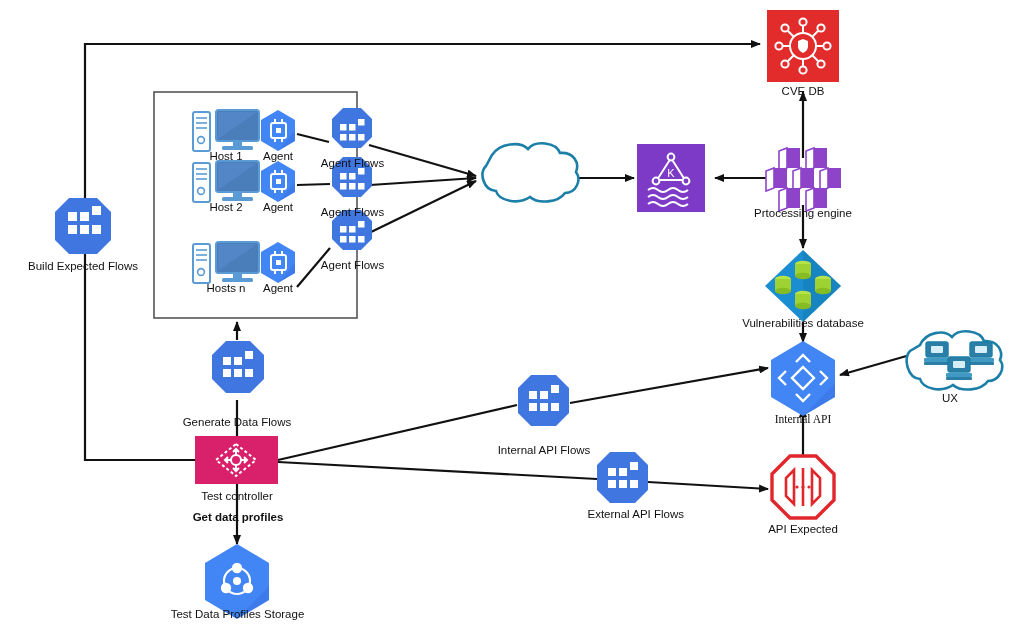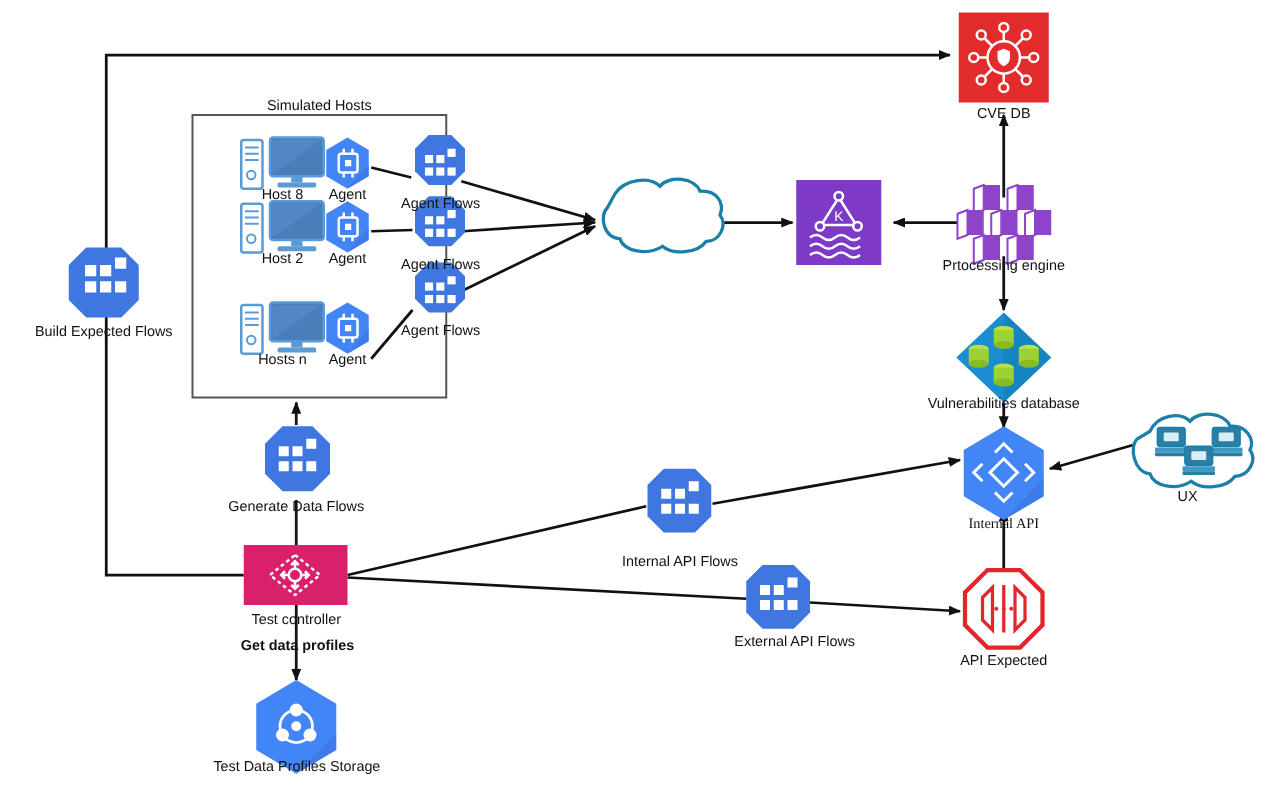--- a/index.html
+++ b/index.html
@@ -412,44 +412,43 @@
         <rect x="608" y="468" width="8" height="8"></rect>
           <rect x="619" y="468" width="8" height="8"></rect>
         <rect x="630" y="462" width="8" height="8"></rect>
         <rect x="608" y="480" width="8" height="8"></rect>
           <rect x="619" y="480" width="8" height="8"></rect>
         <rect x="630" y="480" width="8" height="8"></rect>
       </g>
     </g>
   </svg>
 
-  <div class="lbl" style="left:154px;top:79px;width:203px;">Simulated Hosts</div>
 
   <div class="lbl" style="left:3px;top:260px;width:160px;">Build Expected Flows</div>
 
-  <div class="lbl" style="left:193px;top:150px;width:66px;">Host 8</div>
+  <div class="lbl" style="left:193px;top:150px;width:66px;">Host 1</div>
   <div class="lbl" style="left:248px;top:150px;width:60px;">Agent</div>
   <div class="lbl" style="left:310px;top:157px;width:85px;">Agent Flows</div>
 
   <div class="lbl" style="left:193px;top:201px;width:66px;">Host 2</div>
   <div class="lbl" style="left:248px;top:201px;width:60px;">Agent</div>
   <div class="lbl" style="left:310px;top:206px;width:85px;">Agent Flows</div>
 
   <div class="lbl" style="left:193px;top:282px;width:66px;">Hosts n</div>
   <div class="lbl" style="left:248px;top:282px;width:60px;">Agent</div>
   <div class="lbl" style="left:310px;top:259px;width:85px;">Agent Flows</div>
 
   <div class="lbl" style="left:753px;top:85px;width:100px;">CVE DB</div>
   <div class="lbl" style="left:733px;top:207px;width:140px;">Prtocessing engine</div>
   <div class="lbl" style="left:723px;top:317px;width:160px;">Vulnerabilities database</div>
   <div class="lbl" style="left:753px;top:413px;width:100px;font-family:Liberation Serif, serif;">Internal API</div>
   <div class="lbl" style="left:925px;top:392px;width:50px;">UX</div>
   <div class="lbl" style="left:748px;top:523px;width:110px;">API Expected</div>
 
-  <div class="lbl" style="left:172px;top:400px;width:130px;">Generate Data Flows</div>
+  <div class="lbl" style="left:172px;top:416px;width:130px;">Generate Data Flows</div>
   <div class="lbl" style="left:187px;top:490px;width:100px;">Test controller</div>
   <div class="lbl" style="left:178px;top:511px;width:120px;font-weight:bold;">Get data profiles</div>
   <div class="lbl" style="left:160px;top:608px;width:155px;">Test Data Profiles Storage</div>
 
   <div class="lbl" style="left:484px;top:444px;width:120px;">Internal API Flows</div>
   <div class="lbl" style="left:562px;top:508px;width:122px;text-align:right;">External API Flows</div>
 
 </div>
 
 </body></html>

